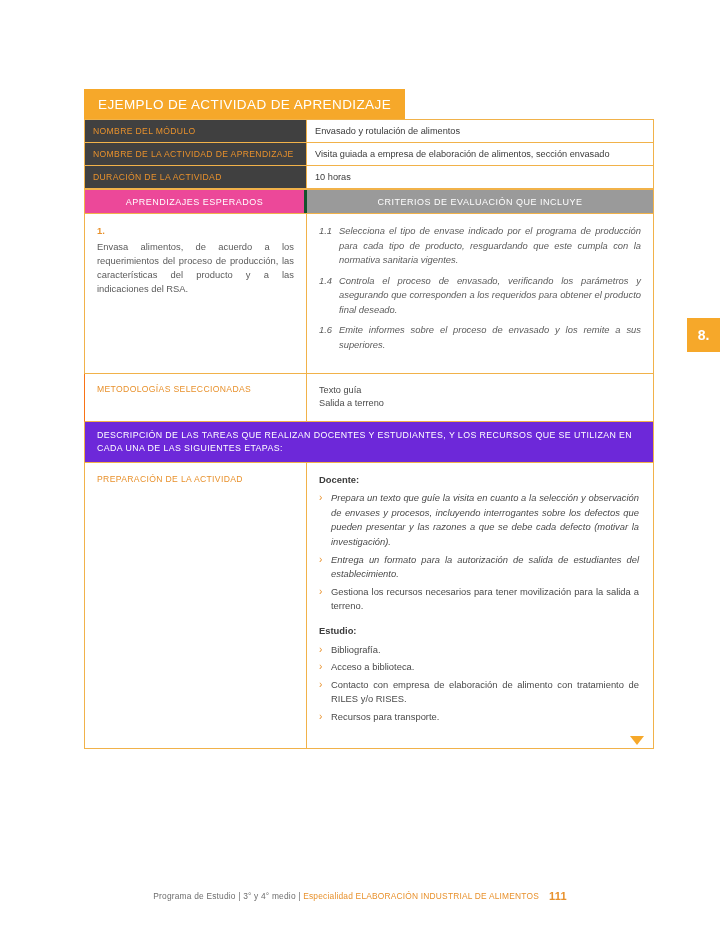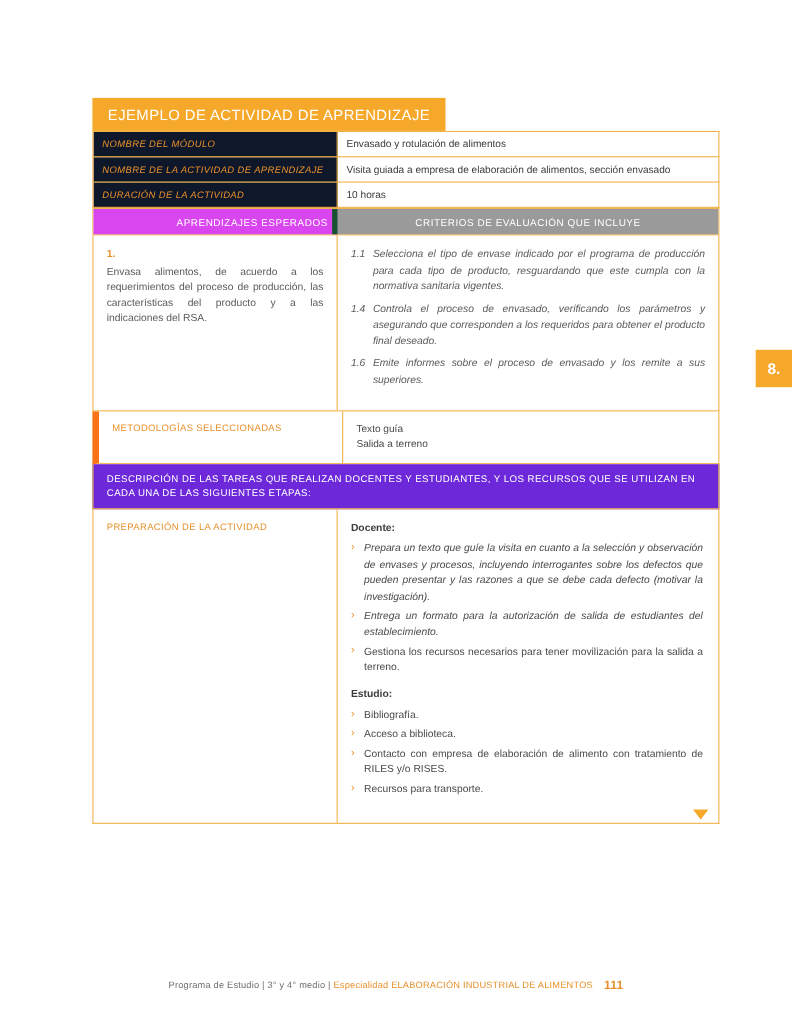--- a/index.html
+++ b/index.html
@@ -40,44 +40,43 @@
   .tbl td {
     border: 1px solid #f1b24a;
     vertical-align: top;
     padding: 6px 8px;
   }
   .lbl {
     color: #e8912c;
     font-size: 8.6px;
     letter-spacing: 0.35px;
     width: 222px;
-    background: #0f172a;
-    font-style: italic;
+    background: #404040;
   }
   .val {
     color: #3a3a3a;
     font-size: 9.2px;
   }
   .row-h { height: 22px; }
 
   
   .band {
     border: 1px solid #f1b24a;
     display: flex;
     width: 100%;
   }
   .band-left {
     width: 222px;
-    background: #d946ef;
+    background: #ec4899;
     color: #ffffff;
     font-size: 9px;
     letter-spacing: 0.5px;
-    text-align: right;
+    text-align: center;
     padding: 7px 4px 6px;
-    border-right: 5px solid #14532d;
+    border-right: 3px solid #14532d;
   }
   .band-right {
     flex: 1;
     background: #9a9a9a;
     color: #ffffff;
     font-size: 9px;
     letter-spacing: 0.5px;
     text-align: center;
     padding: 7px 4px 6px;
   }
@@ -125,21 +124,21 @@
   .crit .ctext {
     flex: 1;
     text-align: justify;
     font-style: italic;
   }
 
   
   .meth {
     display: flex;
     width: 100%;
-    border-left: 6px solid #f97316;
+    border-left: 1px solid #f97316;
     border-right: 1px solid #f1b24a;
     border-bottom: 1px solid #f1b24a;
   }
   .meth-left {
     width: 222px;
     border-right: 1px solid #f1b24a;
     padding: 10px 12px;
     color: #e8912c;
     font-size: 8.6px;
     letter-spacing: 0.35px;

